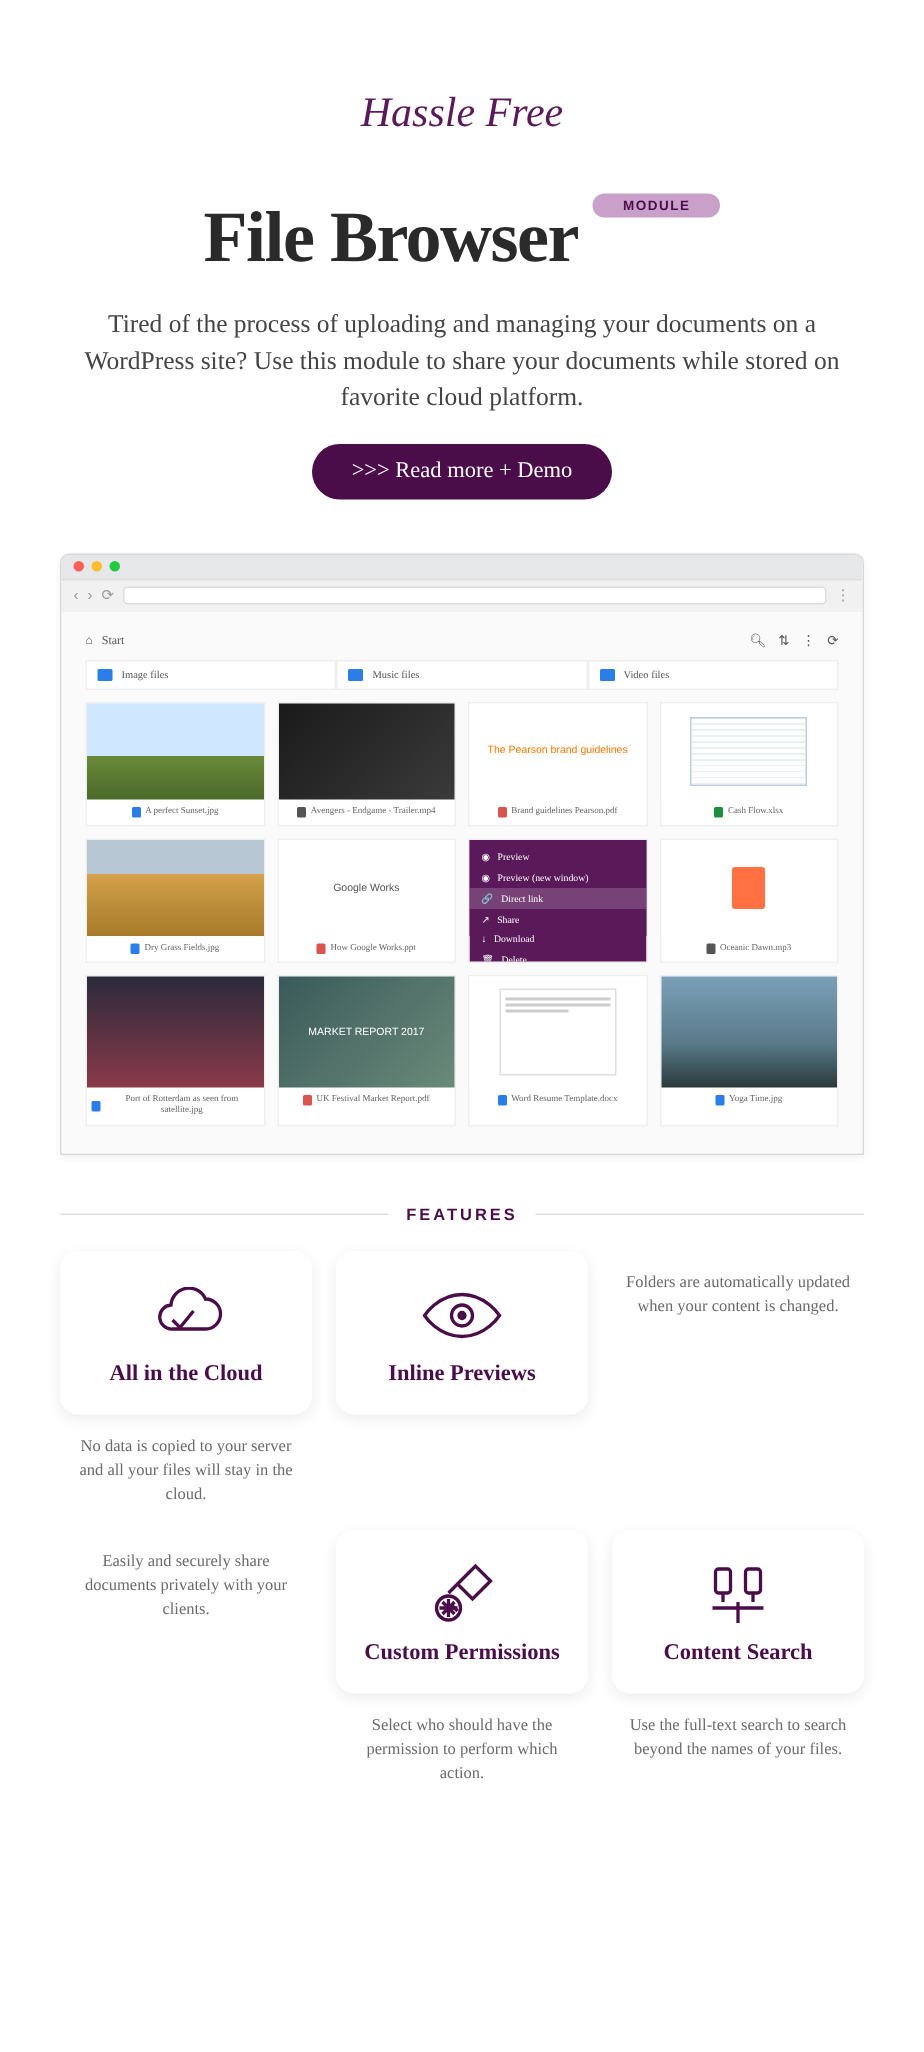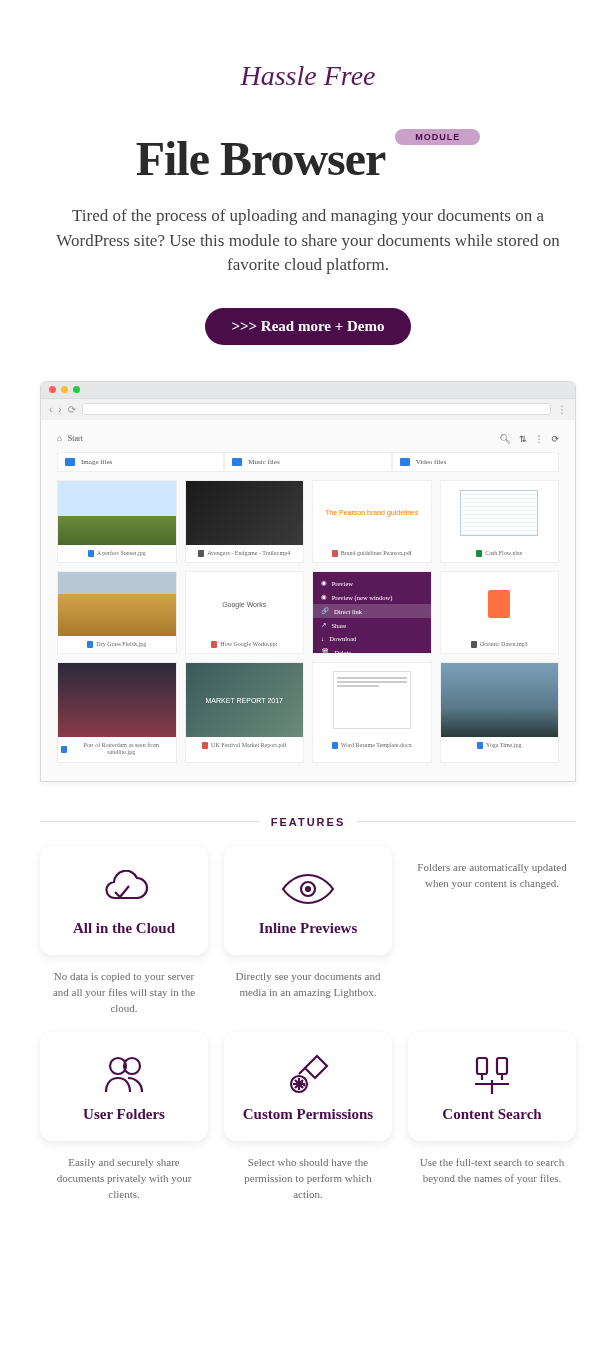--- a/index.html
+++ b/index.html
@@ -15,21 +15,21 @@
   }
   *{box-sizing:border-box;font-family:Georgia,"Times New Roman",serif;}
   body{margin:0;background:var(--page);color:var(--text);width:616px;min-height:1368px;}
   .wrap{padding:60px 40px 40px;}
   .hero{text-align:center;}
   .pretitle{color:var(--purple);font-style:italic;font-size:28px;font-weight:400;}
   .title-row{display:flex;align-items:center;justify-content:center;gap:10px;margin-top:-4px;}
   .title{font-weight:900;font-size:48px;letter-spacing:-1px;color:#2a2a2a;margin-top:43px;}
   .badge{background:#c9a0c9;color:var(--purple-dark);font-size:9px;font-weight:700;letter-spacing:1px;padding:3px 20px;border-radius:10px;font-family:Arial,sans-serif;}
   .lead{font-size:17px;color:#444;margin:18px auto 0;max-width:520px;line-height:1.45;}
-  .cta{display:inline-block;margin:30px auto 0;background:var(--purple-dark);color:#fff;border-radius:22px;padding:10px 26px;font-size:15px;font-family:Georgia,serif;font-weight:bold;}
+  .cta{display:inline-block;margin:18px auto 0;background:var(--purple-dark);color:#fff;border-radius:22px;padding:10px 26px;font-size:15px;font-family:Georgia,serif;}
   
   .browser{margin:36px auto 0;width:536px;border:1px solid #d8d8d8;border-radius:6px 6px 0 0;overflow:hidden;box-shadow:0 2px 6px rgba(0,0,0,.06);}
   .b-top{height:16px;background:var(--browser-chrome);display:flex;align-items:center;padding:0 8px;gap:5px;}
   .dot{width:7px;height:7px;border-radius:50%;}
   .dot.r{background:#ff5f56;} .dot.y{background:#ffbd2e;} .dot.g{background:#27c93f;}
   .b-nav{height:22px;background:var(--browser-bar);display:flex;align-items:center;gap:6px;padding:0 8px;border-top:1px solid #ddd;}
   .nav-ico{color:#999;font-size:10px;font-family:Arial;}
   .addr{flex:1;height:12px;background:#fff;border:1px solid #ddd;border-radius:3px;}
   .b-body{background:#fafafa;padding:14px 16px 18px;}
   .crumbs{display:flex;align-items:center;justify-content:space-between;font-size:8px;color:#555;font-family:Arial,sans-serif;margin-bottom:8px;}
@@ -261,37 +261,25 @@
         <div class="feat-card">
           <div class="feat-ico">
             <svg width="54" height="34" viewBox="0 0 54 34">
               <path d="M2 17s9-14 25-14 25 14 25 14-9 14-25 14S2 17 2 17z"></path>
               <circle cx="27" cy="17" r="7"></circle>
               <circle cx="27" cy="17" r="2" fill="currentColor"></circle>
             </svg>
           </div>
           <div class="feat-title">Inline Previews</div>
         </div>
-        <div class="feat-desc">Directly see your documents and media in an amazing Lightbox.</div>
       </div>
       <div class="feat">
         <div class="feat-desc">Folders are automatically updated when your content is changed.</div>
       </div>
       <div class="feat">
-        <div class="feat-card">
-          <div class="feat-ico">
-            <svg width="44" height="42" viewBox="0 0 44 42">
-              <circle cx="16" cy="12" r="8"></circle>
-              <path d="M4 38c0-9 5-14 12-14s12 5 12 14"></path>
-              <circle cx="30" cy="12" r="8"></circle>
-              <path d="M26 24c7 0 14 5 14 14"></path>
-            </svg>
-          </div>
-          <div class="feat-title">User Folders</div>
-        </div>
         <div class="feat-desc">Easily and securely share documents privately with your clients.</div>
       </div>
       <div class="feat">
         <div class="feat-card">
           <div class="feat-ico">
             <svg width="46" height="42" viewBox="0 0 46 42">
               <path d="M28 6l4-4 10 10-4 4m-10-10l-8 8 10 10 8-8m-18-2l-6 6m2 8l4 4"></path>
               <circle cx="14" cy="30" r="8"></circle>
               <path d="M14 24v12M8 30h12M10 26l8 8M18 26l-8 8"></path>
             </svg>

